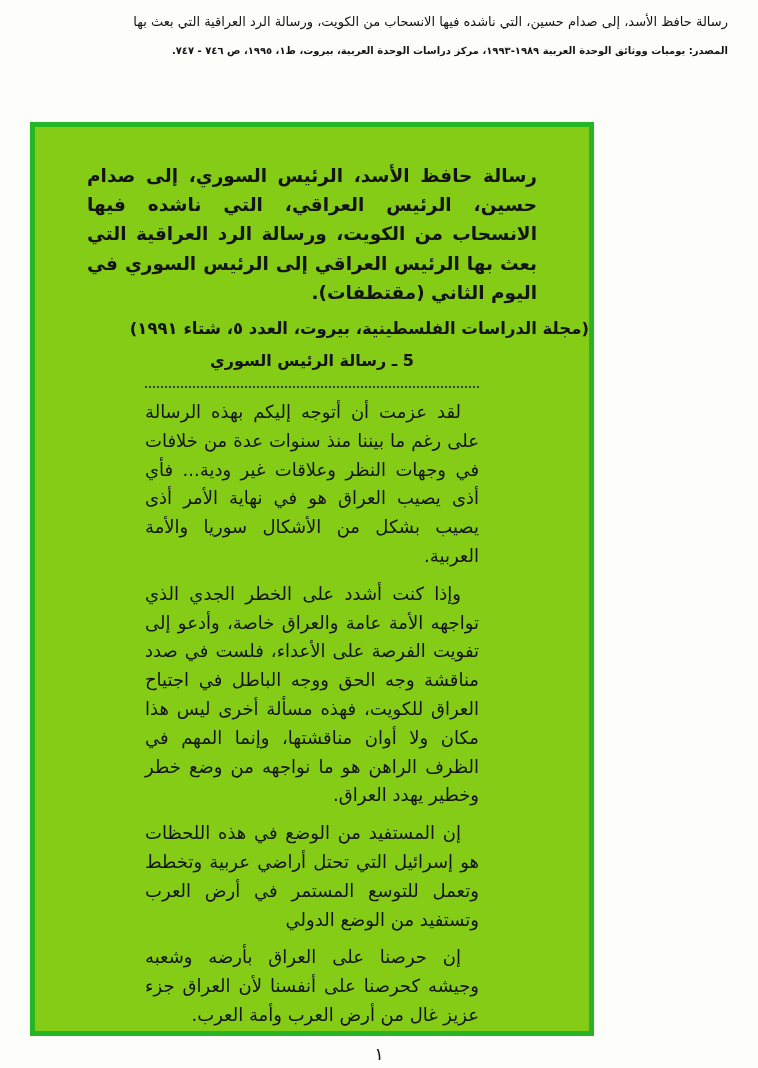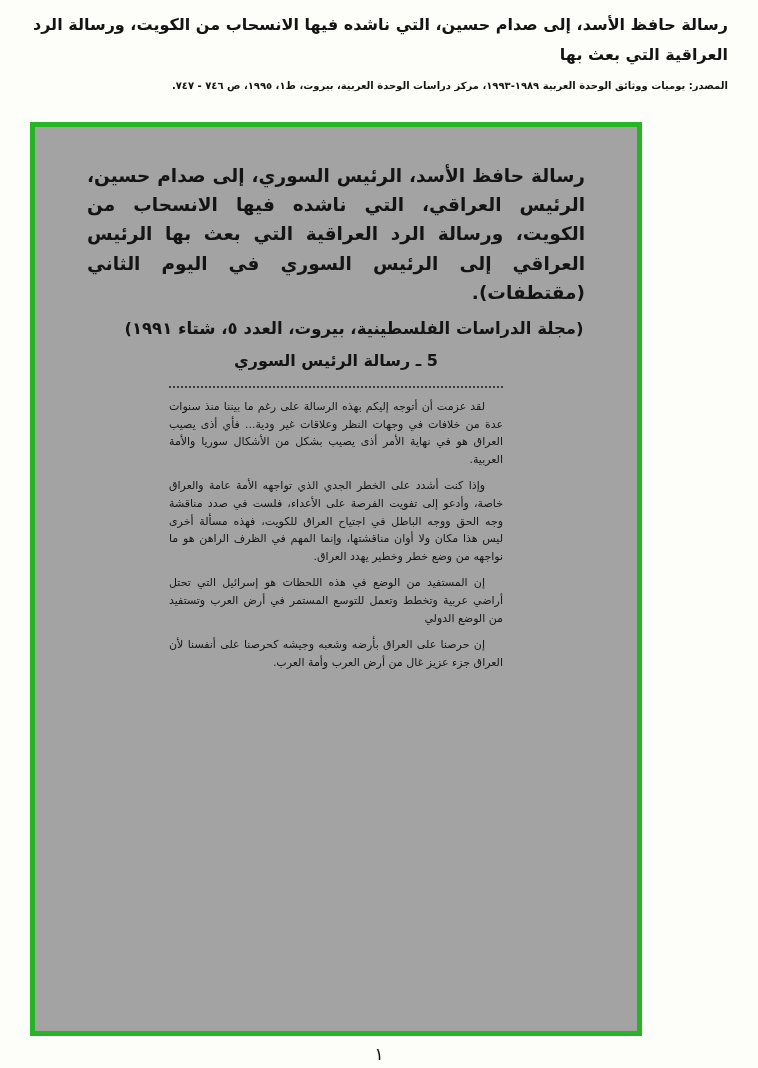--- a/index.html
+++ b/index.html
@@ -13,69 +13,68 @@
     font-family: "DejaVu Sans", sans-serif;
     color: #141414;
     overflow: hidden;
   }
   .header {
     direction: rtl;
     text-align: right;
     padding: 10px 30px 0 30px;
   }
   .header .hline {
-    font-size: 16px;
-    font-weight: bold;
+    font-size: 13px;
+    font-weight: normal;
     line-height: 1.85;
   }
   .header .source {
     font-size: 10px;
     font-weight: bold;
     margin-top: 9px;
     line-height: 1.6;
     text-align: right;
   }
   .doc-frame {
     position: absolute;
     left: 30px;
     top: 122px;
-    width: 612px;
+    width: 564px;
     height: 914px;
     border: 5px solid var(--accent);
-    background: #a3a3a3;
+    background: #84cc16;
     overflow: hidden;
   }
   .title-block {
     direction: rtl;
     text-align: justify;
     margin: 34px 52px 0 52px;
     font-size: 18.5px;
     font-weight: 700;
     line-height: 1.58;
   }
   .journal-line {
     direction: rtl;
-    text-align: center;
     font-size: 16.5px;
     font-weight: 700;
     margin-top: 12px;
     padding-left: 36px;
   }
   .section-heading {
     direction: rtl;
     text-align: center;
     font-size: 16px;
     font-weight: 700;
     margin-top: 13px;
   }
   .body-col {
     direction: rtl;
     width: 334px;
     margin: 16px auto 0 auto;
-    font-size: 11px;
+    font-size: 18px;
     line-height: 1.6;
     text-align: justify;
   }
   .dotted-separator {
     border-top: 2px dotted #3a3a3a;
     height: 0;
     margin: 0 0 10px 0;
   }
   .body-col p {
     margin: 0 0 9px 0;

